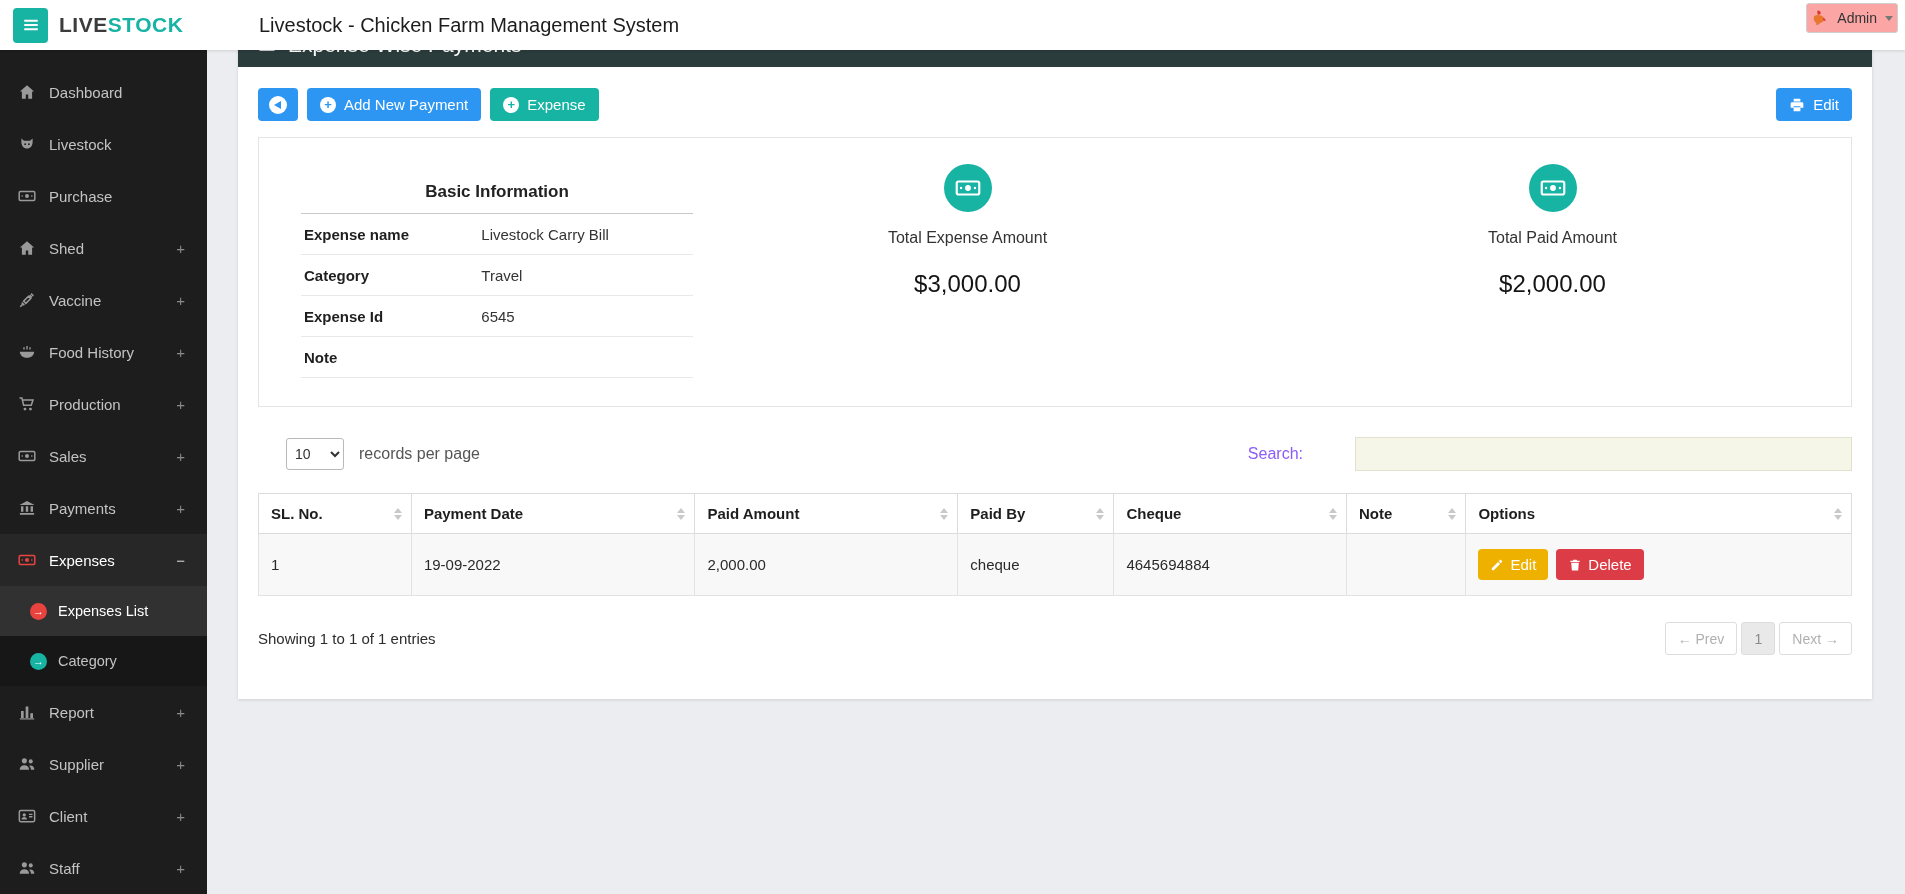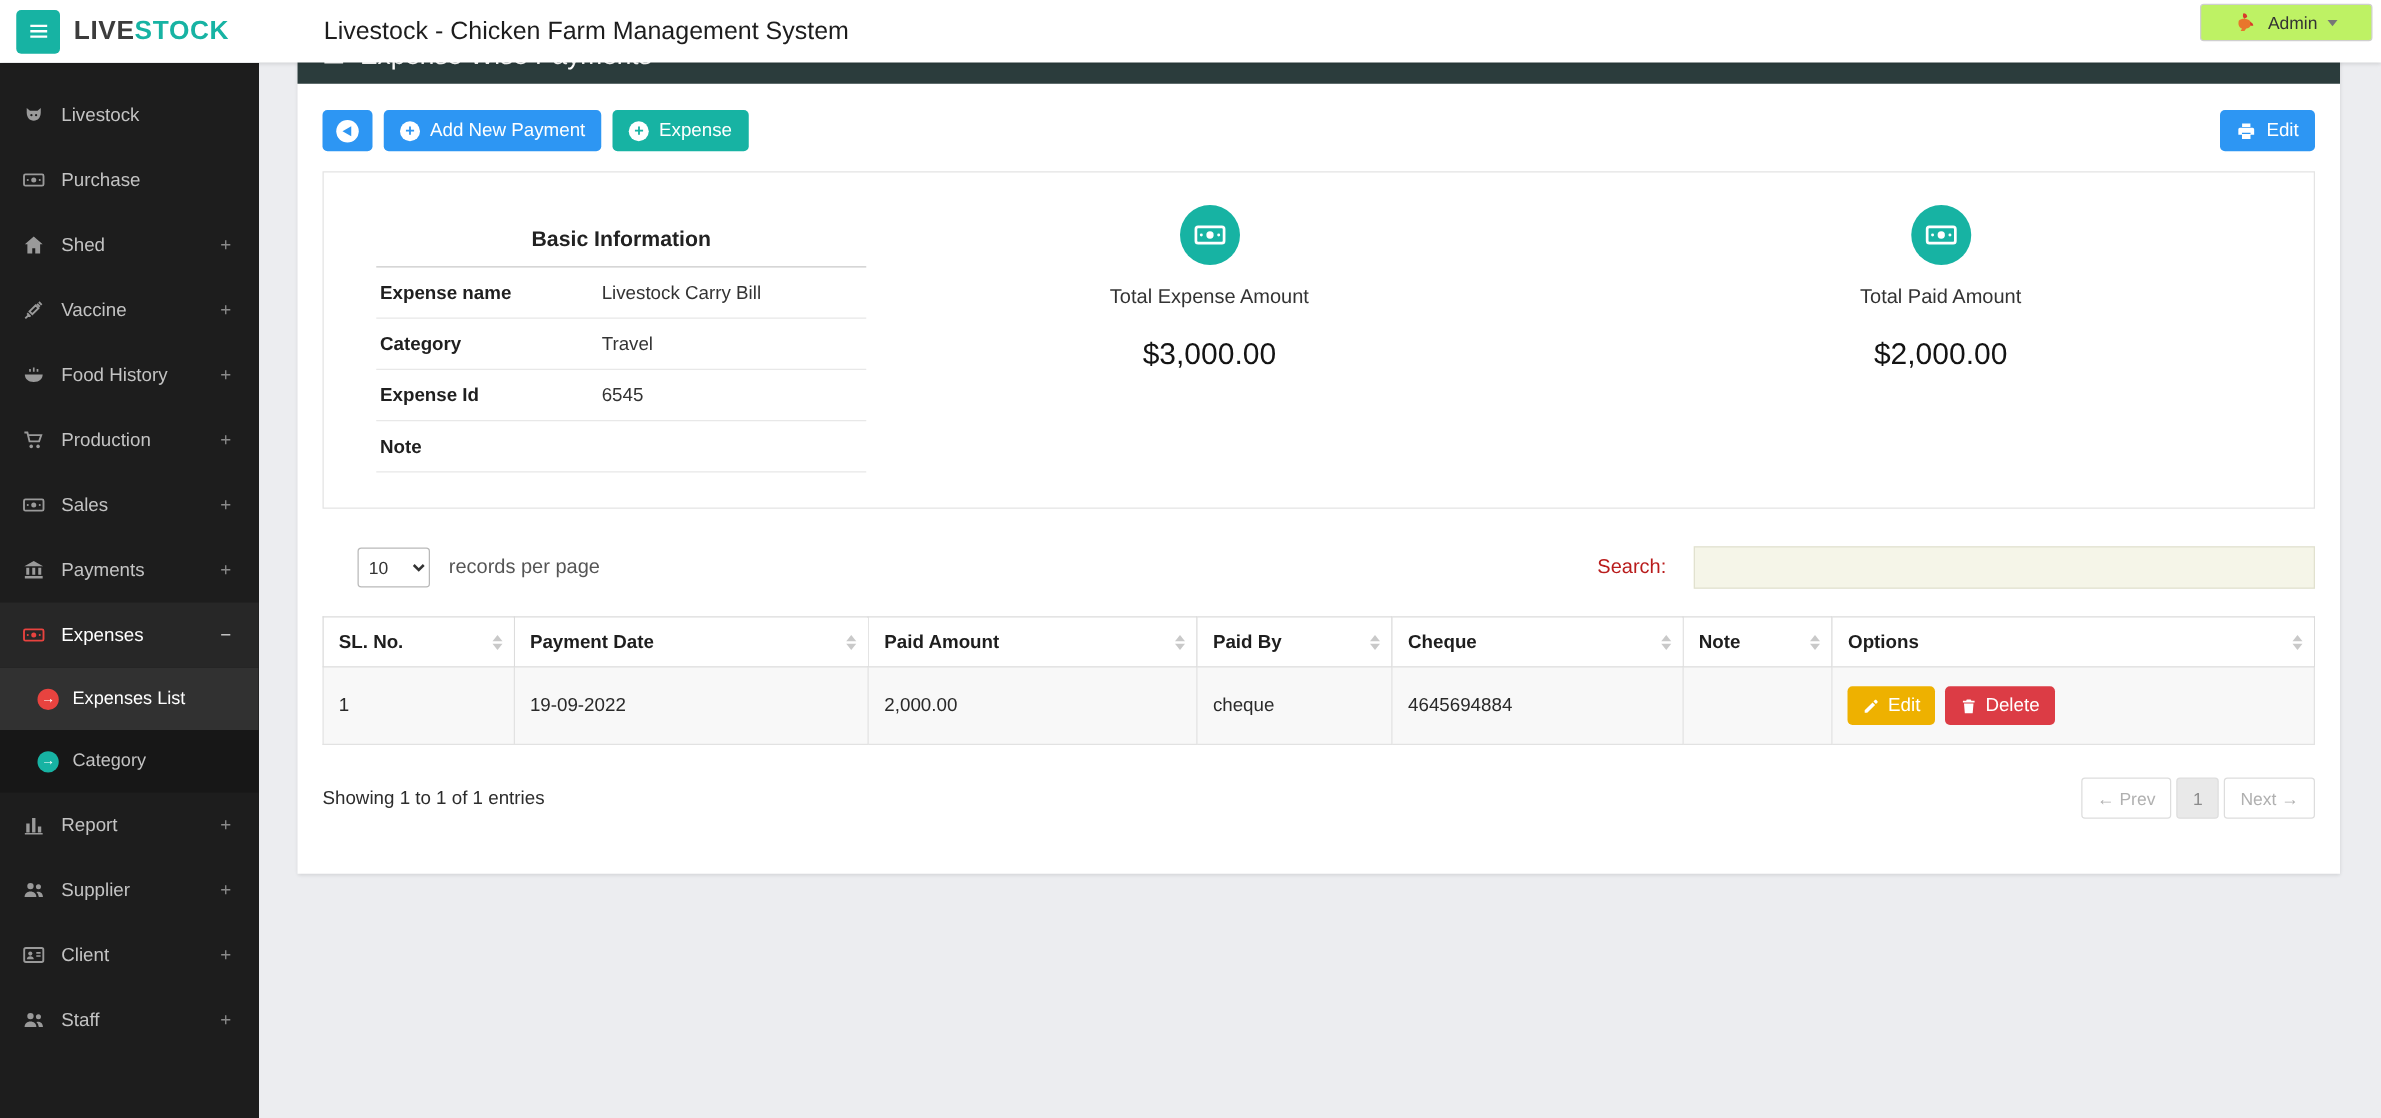--- a/index.html
+++ b/index.html
@@ -26,22 +26,22 @@
   .hamburger-btn {
     width:35px; height:35px; border:none; border-radius:4px;
     background:#17b3a3; color:#fff; display:flex; align-items:center; justify-content:center; cursor:pointer;
   }
   .brand-text { font-size:21px; font-weight:bold; letter-spacing:.5px; cursor:pointer; }
   .brand-live { color:#3c3c3c; }
   .brand-stock { color:#17b3a3; }
   .topbar-title { font-size:20px; color:#1d1d1d; margin-left:52px; }
   .admin-menu {
     margin-left:auto; margin-right:7px; display:flex; align-items:center; gap:8px;
-    background:#bef264; border:1px solid #cfcfcf; border-radius:3px;
-    padding:5px 27px; font-size:14px; color:#333; cursor:pointer; align-self:flex-start; margin-top:3px;
+    background:#fca5a5; border:1px solid #cfcfcf; border-radius:3px;
+    padding:5px 4px; font-size:14px; color:#333; cursor:pointer; align-self:flex-start; margin-top:3px;
   }
   .caret { width:0; height:0; border-left:4px solid transparent; border-right:4px solid transparent; border-top:5px solid #777; }
 
   
   .sidebar {
     position: fixed; top:50px; left:0; bottom:0; width:207px;
     background:#1d1d1d; padding-top:16px; z-index:10; overflow:hidden;
   }
   .side-item {
     display:flex; align-items:center; height:52px; padding:0 22px 0 18px;
@@ -113,21 +113,21 @@
   .stat-value { margin-top:23px; font-size:24px; color:#141414; }
 
   
   .controls-row { margin-top:30px; display:flex; align-items:center;padding-left:28px; }
   .records-select {
     width:58px; height:32px; font-size:14px; border:1px solid #b9b9b9; border-radius:3px;
     padding:0 4px; background:#fff; color:#333; font-family:"Liberation Sans", sans-serif; cursor:pointer;
   }
   .records-label { margin-left:15px; color:#555; font-size:16px; }
   .search-area { margin-left:auto; display:flex; align-items:center; }
-  .search-label { font-size:16px; color:#b91c1c; margin-right:22px; }
+  .search-label { font-size:16px; color:#8b5cf6; margin-right:52px; }
   .search-input {
     width:497px; height:34px; background:#f5f5e8; border:1px solid #e1e1cf;
     padding:0 10px; font-size:15px; font-family:"Liberation Sans", sans-serif;
   }
 
   
   table.data-table { width:100%; border-collapse:collapse; margin-top:22px; font-size:15px; }
   .data-table th {
     text-align:left; font-weight:bold; color:#1e1e1e;
     border:1px solid #dcdcdc; padding:11px 12px; position:relative; background:#fff; cursor:pointer;
@@ -239,20 +239,27 @@
   <div class="admin-menu">
     <svg class="ico18">
         <use href="#sym-rooster"></use>
       </svg>
     <span>Admin</span>
     <span class="caret"></span>
   </div>
 </header>
 
 <nav class="sidebar">
+  <a class="side-item">
+    <svg class="s-ico">
+        <use href="#sym-home"></use>
+      </svg>
+    <span class="s-label">Dashboard</span>
+    <span class="s-suffix"></span>
+  </a>
   <a class="side-item">
     <svg class="s-ico">
         <use href="#sym-animal"></use>
       </svg>
     <span class="s-label">Livestock</span>
     <span class="s-suffix"></span>
   </a>
   <a class="side-item">
     <svg class="s-ico">
         <use href="#sym-money"></use>

